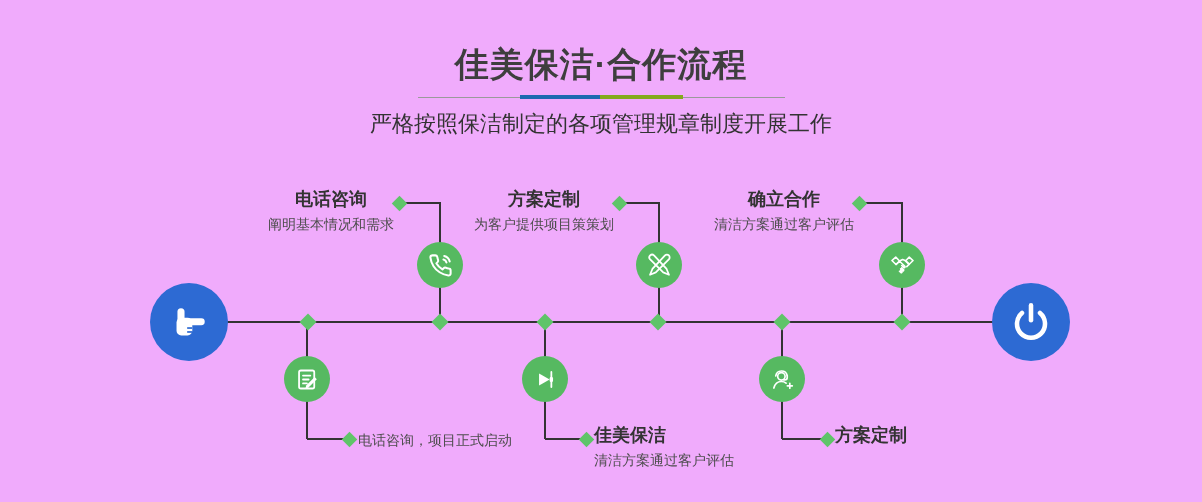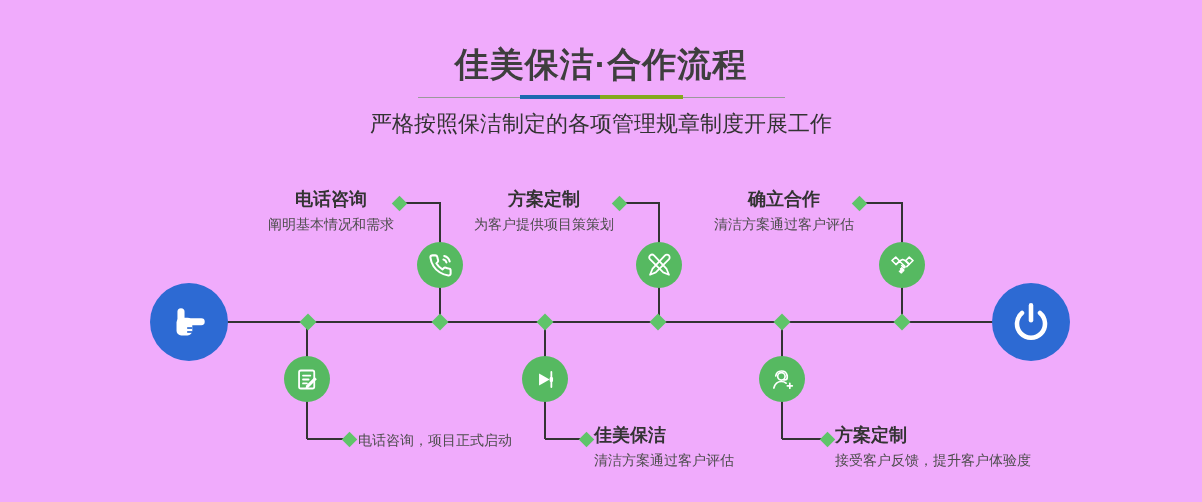--- a/index.html
+++ b/index.html
@@ -170,16 +170,15 @@
 
   <div class="step-label bottom" style="left:358px;top:426px;">
     <div class="step-desc">电话咨询，项目正式启动</div>
   </div>
   <div class="step-label bottom" style="left:594px;top:426px;">
     <div class="step-title">佳美保洁</div>
     <div class="step-desc">清洁方案通过客户评估</div>
   </div>
   <div class="step-label bottom" style="left:835px;top:426px;">
     <div class="step-title">方案定制</div>
-    <div class="step-desc">接受客户反馈，提升客户体验度</div>
   </div>
 
 </div>
 
 </body></html>

